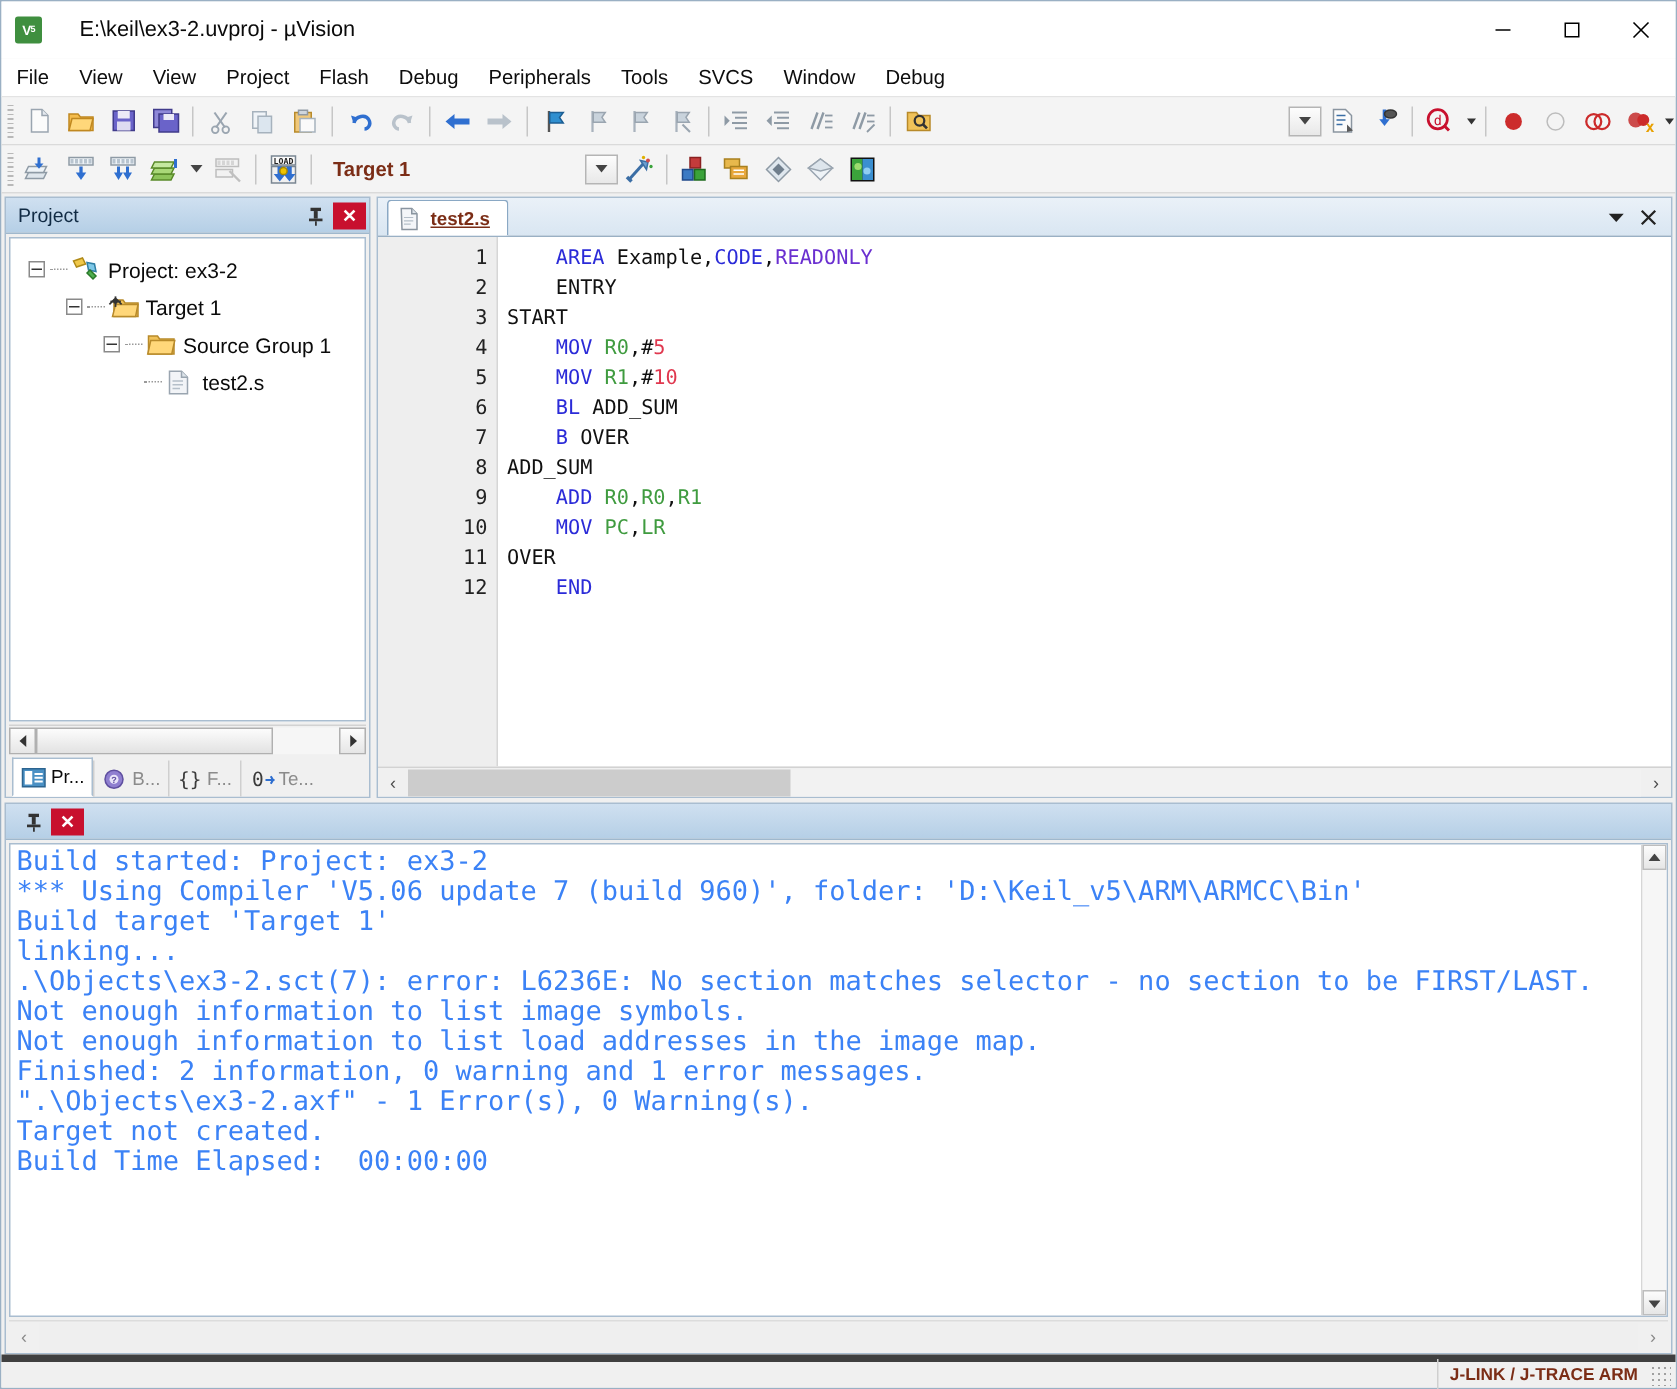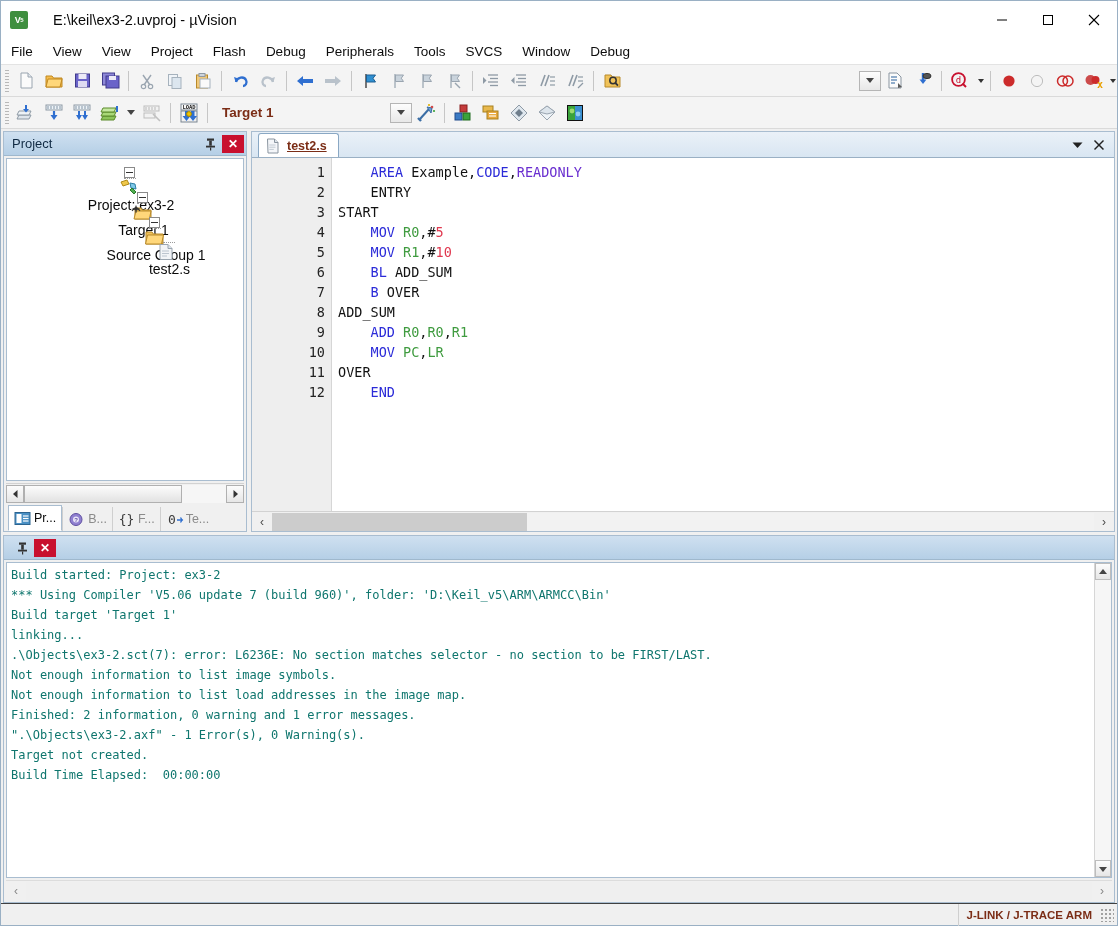--- a/index.html
+++ b/index.html
@@ -182,21 +182,20 @@
     overflow: hidden;
     padding: 8px 0 0 0;
     position: relative;
   }
   .tree-row {
     display: flex; align-items: center;
     height: 25px;
     font-size: 14px;
     color: #0a0a0a;
     white-space: nowrap;
-    flex-direction: column;
   }
   .tree-toggle {
     width: 11px; height: 11px;
     border: 1px solid #8a8a8a;
     background: #ffffff;
     display: flex; align-items: center; justify-content: center;
     flex-shrink: 0;
     margin-right: 3px;
   }
   .tree-toggle::before {
@@ -371,23 +370,23 @@
     background: #ffffff;
     border: 1px solid #a9bdd0;
     margin: 2px;
     display: flex;
     min-height: 0;
     overflow: hidden;
   }
   .build-text {
     flex: 1;
     font-family: "DejaVu Sans Mono", monospace;
-    font-size: 12px;
+    font-size: 18px;
     line-height: 20px;
-    color: #0f766e;
+    color: #3b82f6;
     padding: 2px 0 0 4px;
     white-space: pre;
     overflow: hidden;
     min-width: 0;
   }
   .build-vscroll {
     width: 17px; min-width: 17px;
     background: #f3f3f3;
     border-left: 1px solid #d6d6d6;
     display: flex; flex-direction: column;
@@ -412,21 +411,21 @@
     display: flex; align-items: center; justify-content: center;
     color: #888; font-size: 12px;
     flex-shrink: 0;
   }
   .bh-track { flex: 1; height: 18px; background: #efefef; }
 
   
   .statusbar {
     height: 22px; min-height: 22px;
     background: #f0f0f0;
-    border-top: 1px solid #404040;
+    border-top: 5px solid #404040;
     display: flex; align-items: center;
     position: relative;
     text-align: center;
   }
   .status-spacer { flex: 1; }
   .status-cell {
     font-size: 11.5px;
     font-weight: bold;
     color: #7b2d16;
     padding: 0 8px;

